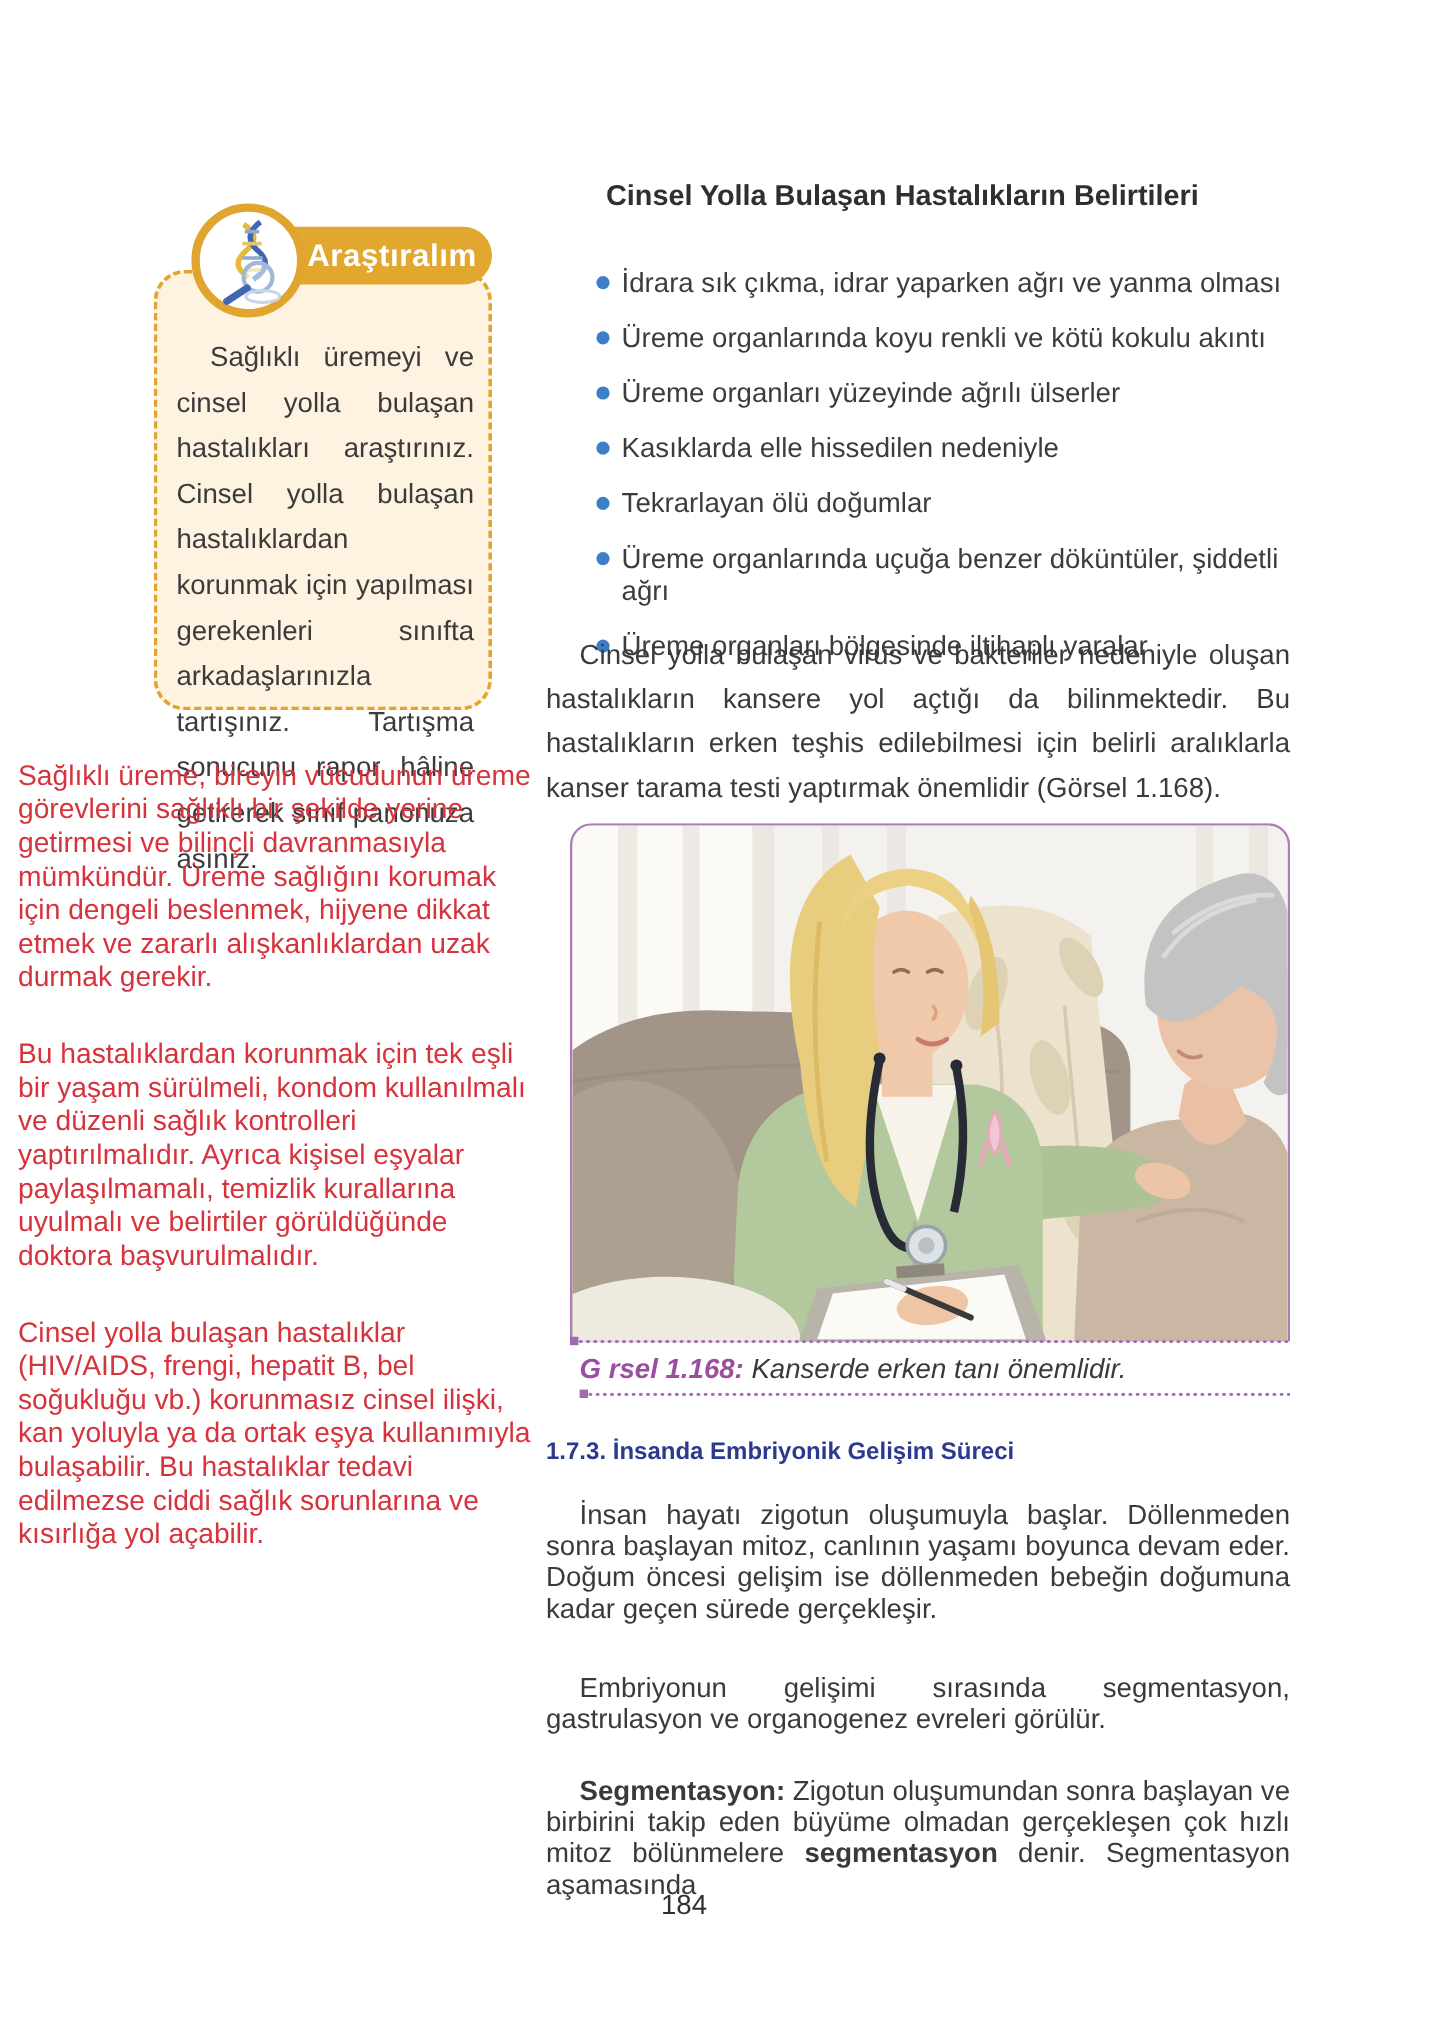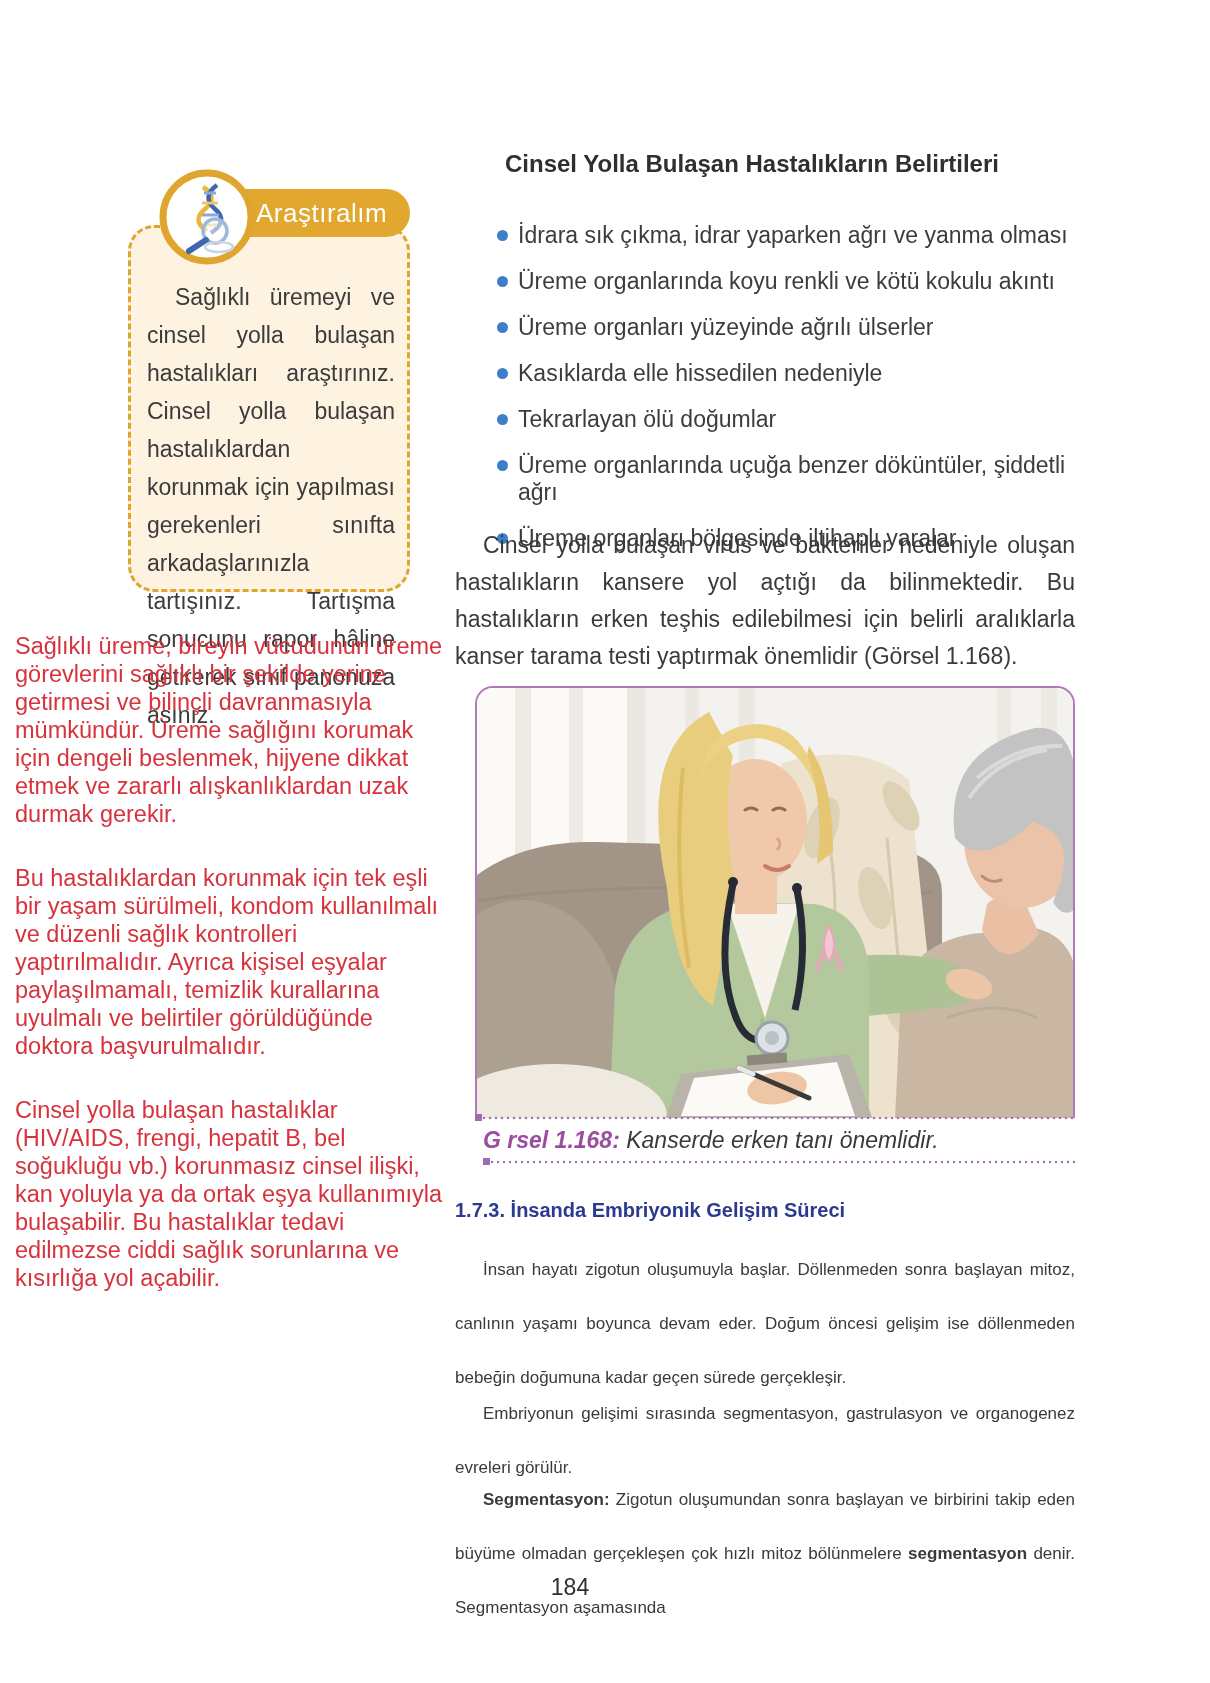--- a/index.html
+++ b/index.html
@@ -12,21 +12,21 @@
     position:absolute;left:128px;top:225px;width:282px;height:367px;
     background:#fdf3e0;border:3px dashed #e0a52f;border-radius:26px;box-sizing:border-box;
   }
   .research-body{
     position:absolute;left:16px;right:12px;top:50px;
     font-size:23px;line-height:38px;text-align:justify;text-indent:28px;color:#3b3b3b;
   }
   .research-tab{
     position:absolute;left:200px;top:189px;width:210px;height:48px;z-index:1;
     background:#e2a72e;border-radius:24px;display:flex;align-items:center;box-sizing:border-box;
-    padding-left:56px;color:#ffffff;font-weight:normal;font-size:26px;letter-spacing:.5px;
+    padding-left:56px;color:#ffffff;font-weight:bold;font-size:26px;letter-spacing:.5px;
   }
   .research-badge{
     position:absolute;left:159px;top:169px;width:96px;height:96px;z-index:2;
   }
   
   .report-col{
     position:absolute;left:15px;top:632px;width:432px;
     color:#d6333d;font-size:23.5px;line-height:28px;
   }
   .report-title{font-weight:normal;font-size:24px;line-height:30px;margin:0 0 32px 0;}
@@ -69,21 +69,21 @@
   }
   .figure-caption .cap-label{color:#9b4ea0;font-weight:bold;}
   .figure-caption .cap-text{color:#3a3a3a;}
   
   .section-heading{
     position:absolute;left:455px;top:1182px;width:592px;
     font-size:20px;font-weight:bold;color:#2b3a8f;
   }
   .body-par{
     position:absolute;left:455px;width:620px;
-    font-size:17px;line-height:54px;text-align:justify;text-indent:28px;
+    font-size:23px;line-height:26px;text-align:justify;text-indent:28px;
   }
   .par-1{top:1226px;}
   .par-2{top:1370px;}
   .par-3{top:1456px;}
   .par-3 b{font-weight:bold;}
   .page-number{
     position:absolute;left:455px;top:1574px;width:230px;text-align:center;font-size:23px;color:#2f2f2f;
   }
 </style>
 </head>

